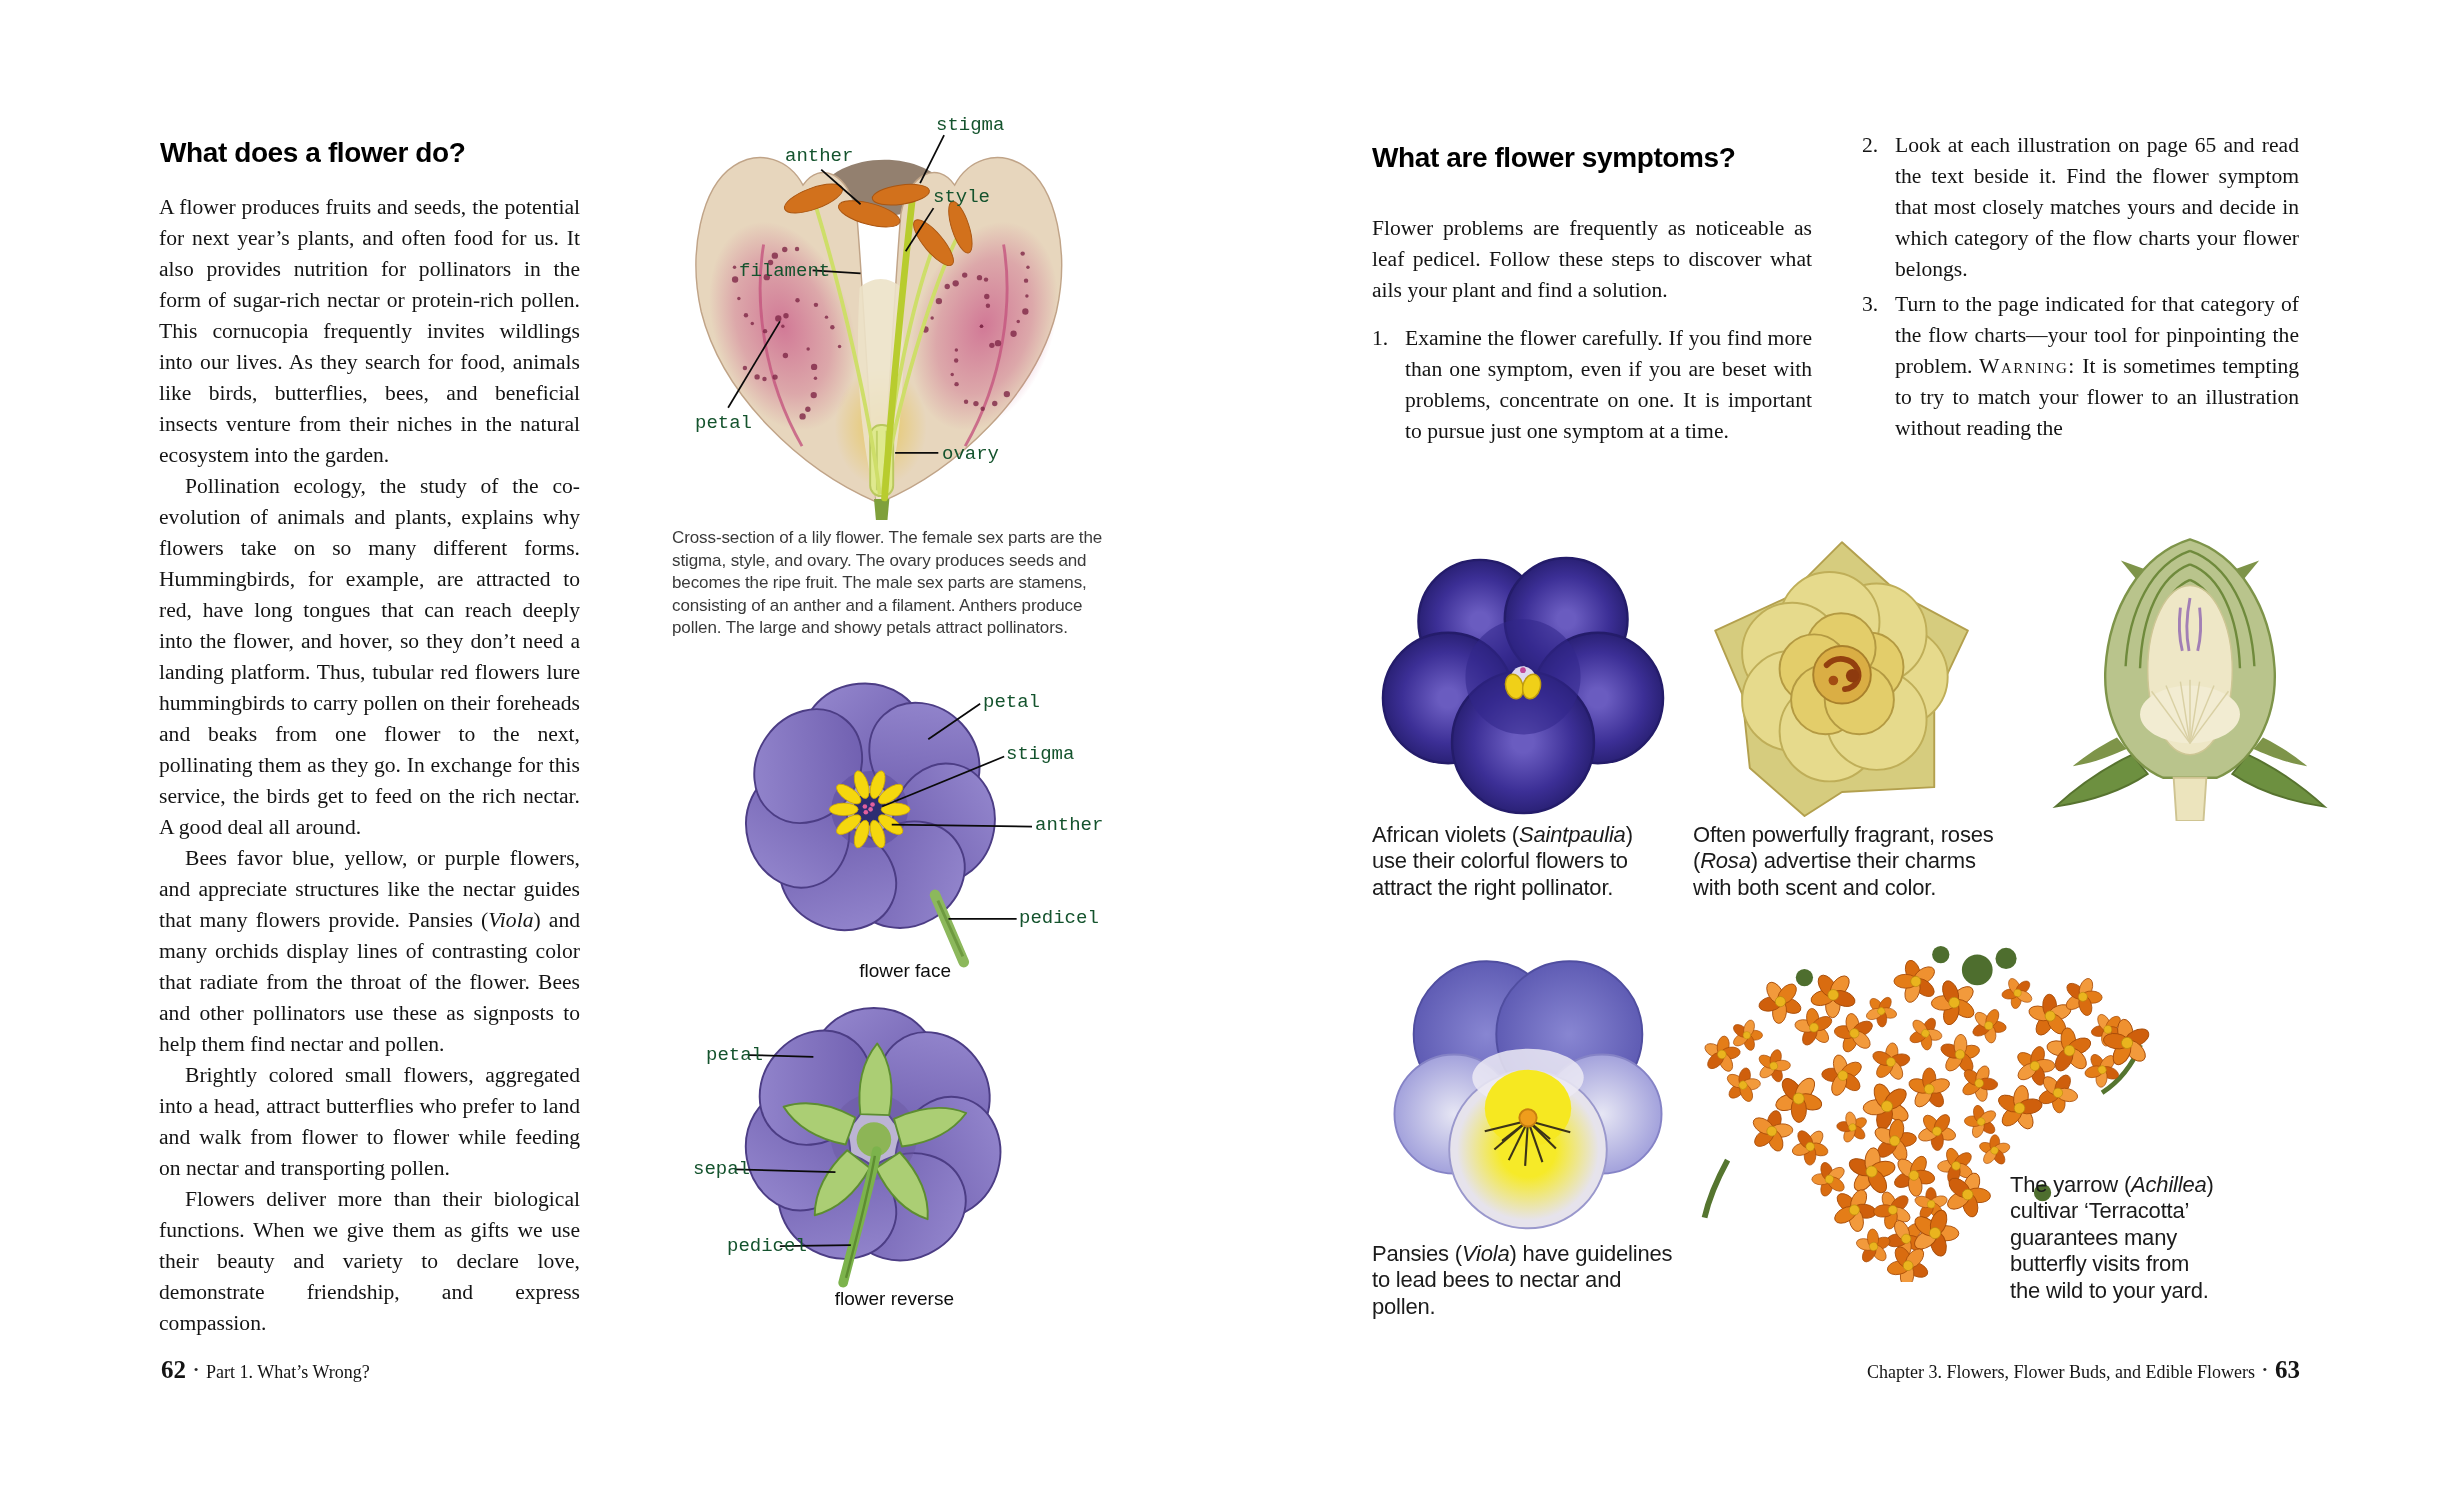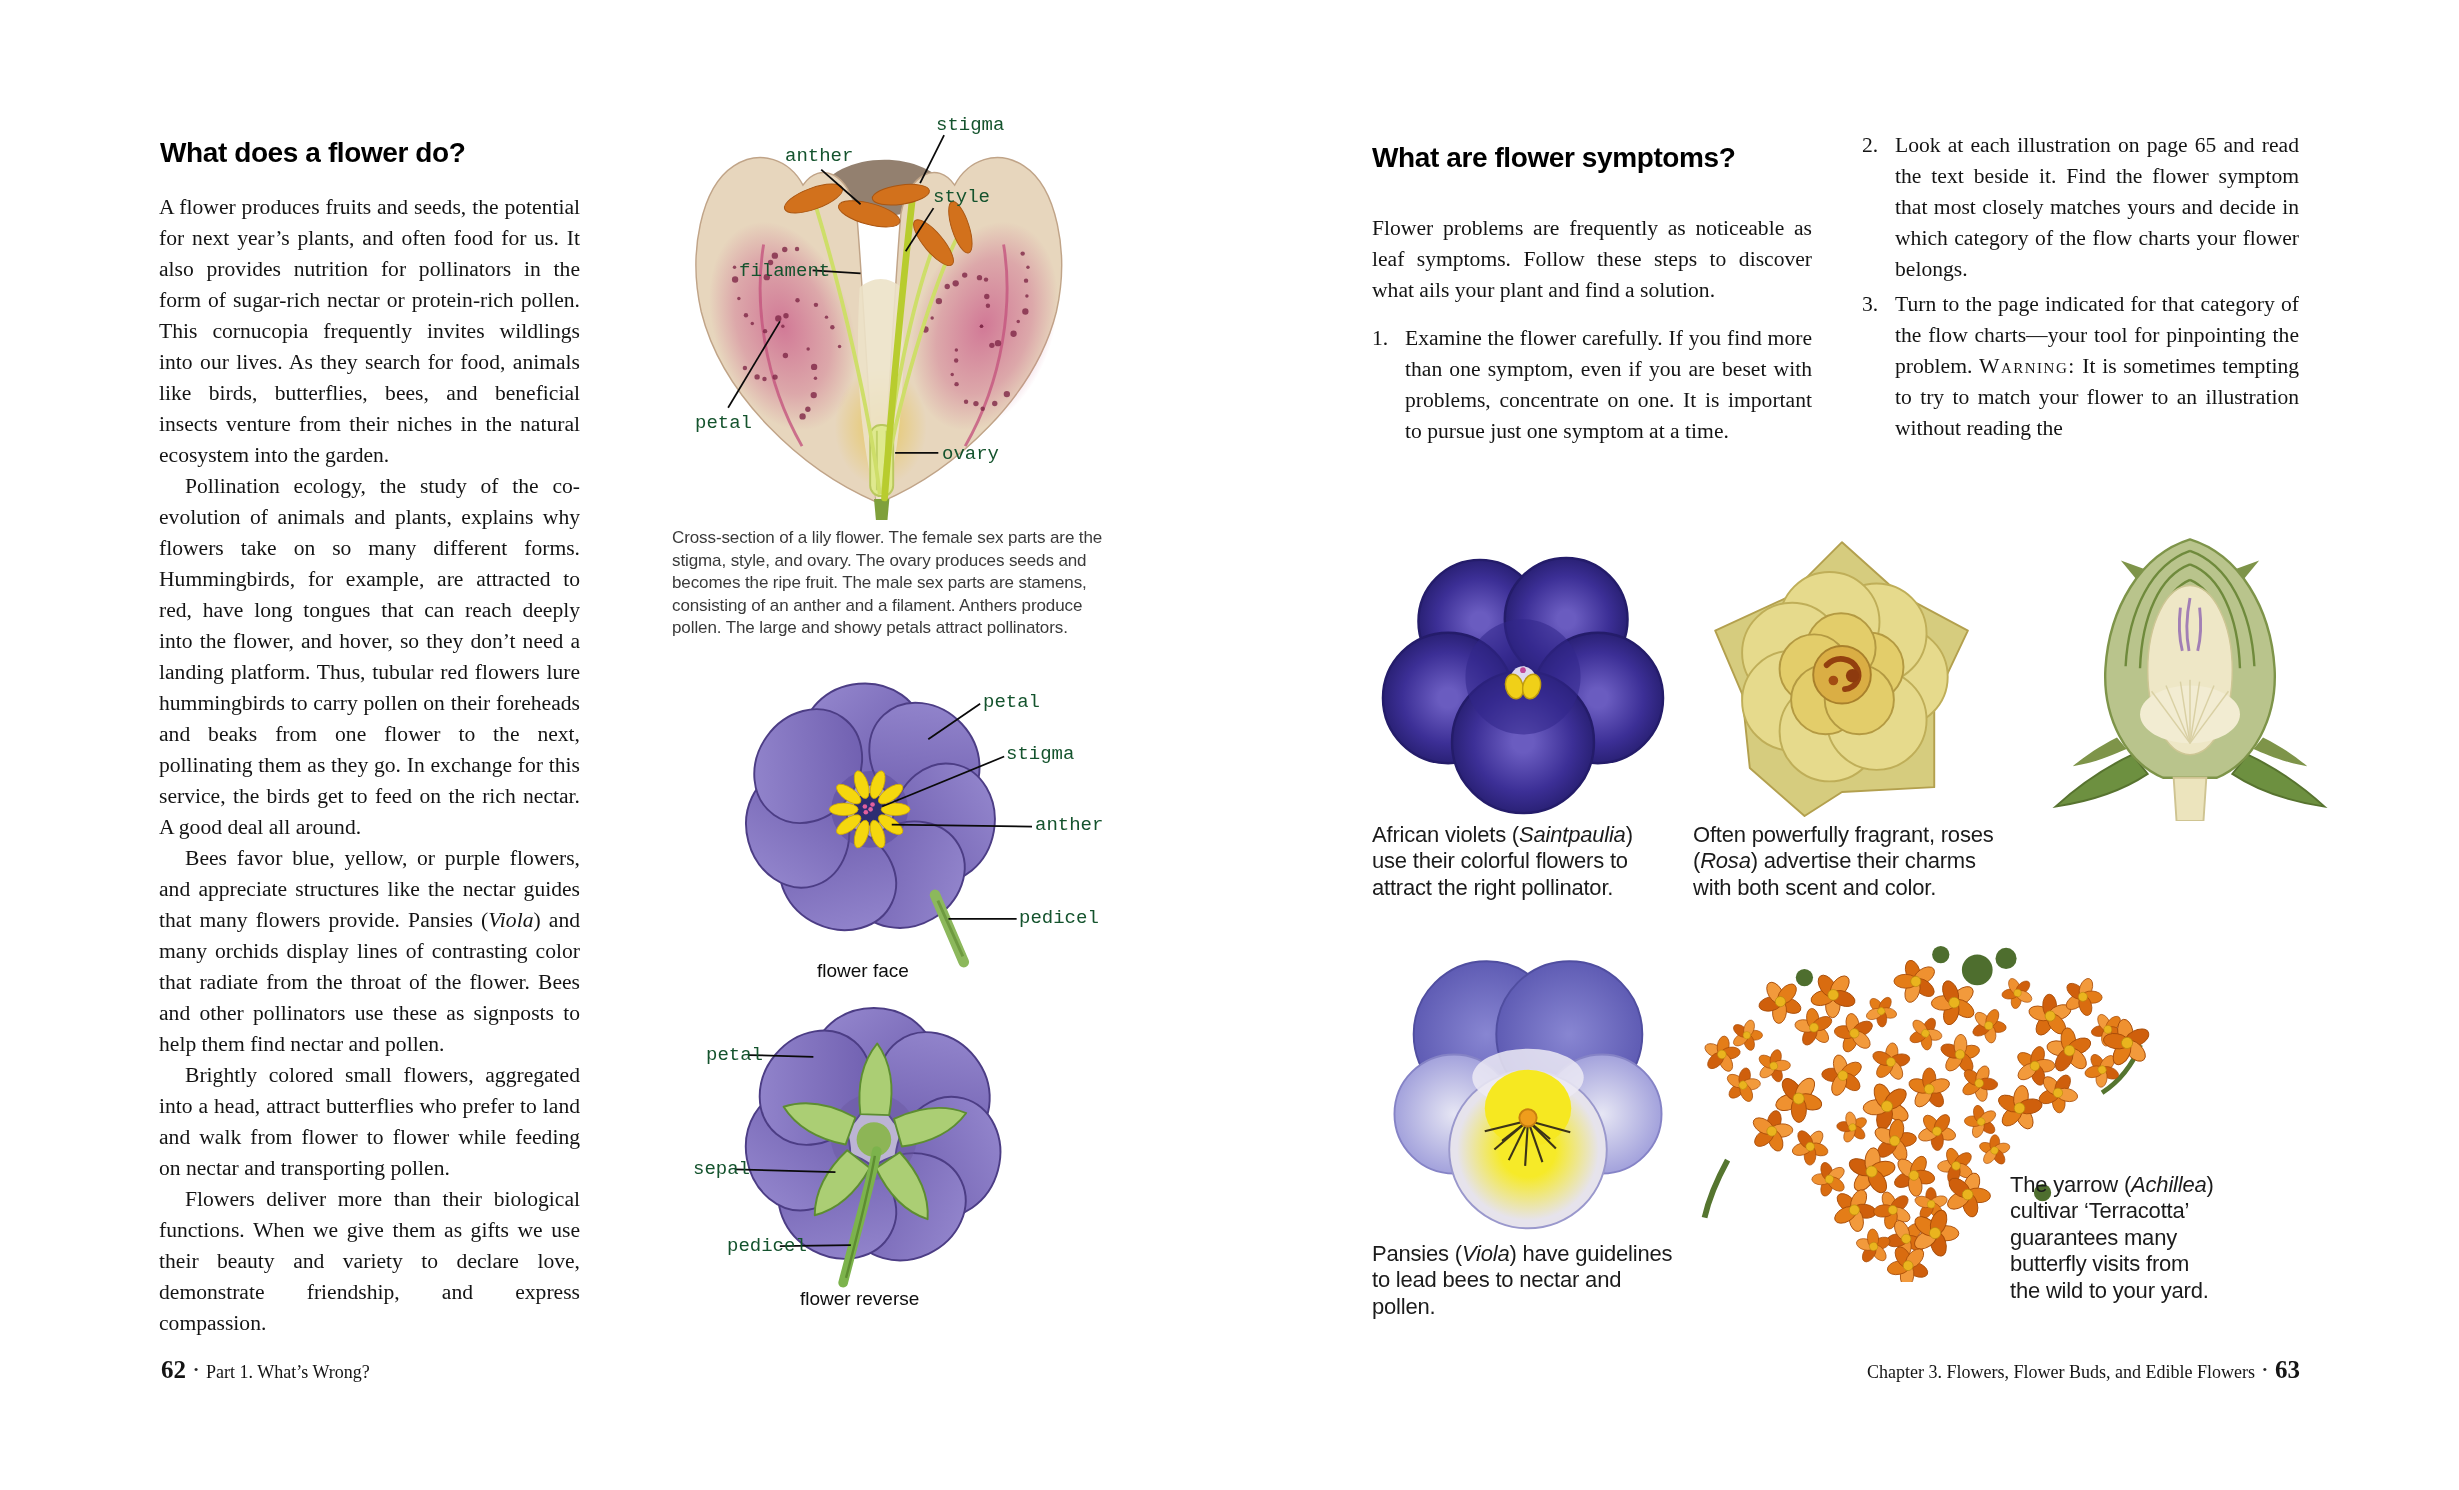--- a/index.html
+++ b/index.html
@@ -14,21 +14,21 @@
   .step{display:grid;grid-template-columns:33px 1fr}
   .step p{text-indent:0}
   .mt{margin-top:17.3px}
   .mt2{margin-top:3.8px}
   .smallcaps{font-variant:small-caps;letter-spacing:1.5px}
   .figure{position:absolute}
   .figure svg{position:absolute;left:0;top:0;overflow:visible}
   .figlabel{position:absolute;font-family:Liberation Mono, monospace;font-size:19px;
             color:#14532d;white-space:nowrap}
   .figcaption{position:absolute;font-family:"Liberation Sans",sans-serif;font-size:19px;
-              color:#0d0d0d;text-align:left}
+              color:#0d0d0d;text-align:right}
   .ll{stroke:#0a0a0a;stroke-width:1.8}
   .lilycaption{position:absolute;font-family:"Liberation Sans",sans-serif;font-size:17px;
                line-height:22.6px;color:#3a3a3a;letter-spacing:-0.1px}
   .photo{position:absolute}
   .photocap{position:absolute;font-family:"Liberation Sans",sans-serif;font-size:22px;
             line-height:26.4px;color:#1b1b1b;letter-spacing:-0.2px}
   .pagefooter{position:absolute;font-size:18px;color:#141414;white-space:nowrap}
   .pagenum{font-weight:700;font-size:25px}
   .fsep{font-size:13.4px;vertical-align:3.8px;padding:0 7.7px;color:#222}
 </style>
@@ -263,21 +263,21 @@
     <div class="figcaption" style="left:128px;top:281px;width:154px">flower reverse</div>
   </div>
 
   <div class="pagefooter" style="left:161px;top:1356px">
     <span class="pagenum">62</span><span class="fsep">•</span><span>Part 1. What’s Wrong?</span>
   </div>
 
   <h1 class="headline" style="left:1372px;top:142px">What are flower symptoms?</h1>
 
   <div class="bodycol" style="left:1372px;top:213px;width:440px">
-    <p class="noindent">Flower problems are frequently as noticeable as leaf symptoms. Follow these steps to discover what ails your plant and find a solution.</p>
+    <p class="noindent">Flower problems are frequently as noticeable as leaf pedicel. Follow these steps to discover what ails your plant and find a solution.</p>
     <div class="step mt">
       <span>1.</span>
       <p>Examine the flower carefully. If you find more than one symptom, even if you are beset with problems, concentrate on one. It is important to pursue just one symptom at a time.</p>
     </div>
   </div>
 
   <div class="bodycol" style="left:1862px;top:130px;width:437px">
     <div class="step">
       <span>2.</span>
       <p>Look at each illustration on page 65 and read the text beside it. Find the flower symptom that most closely matches yours and decide in which category of the flow charts your flower belongs.</p>

